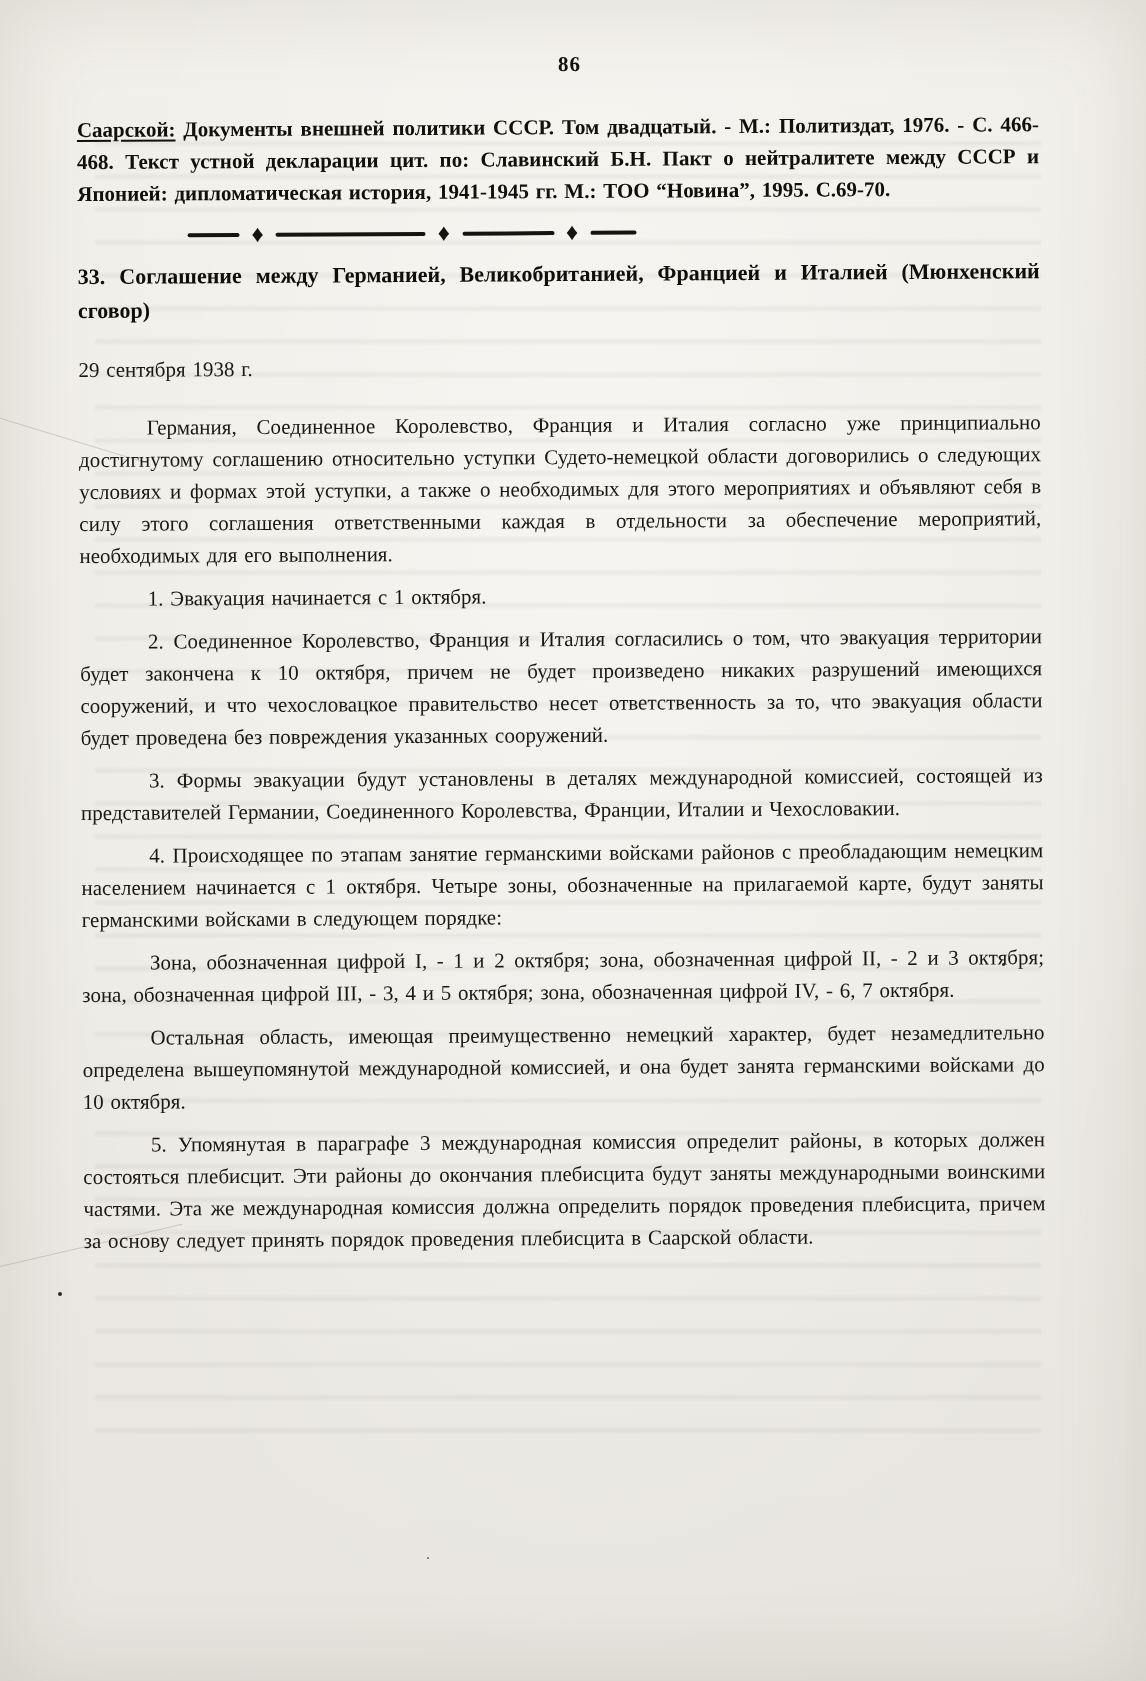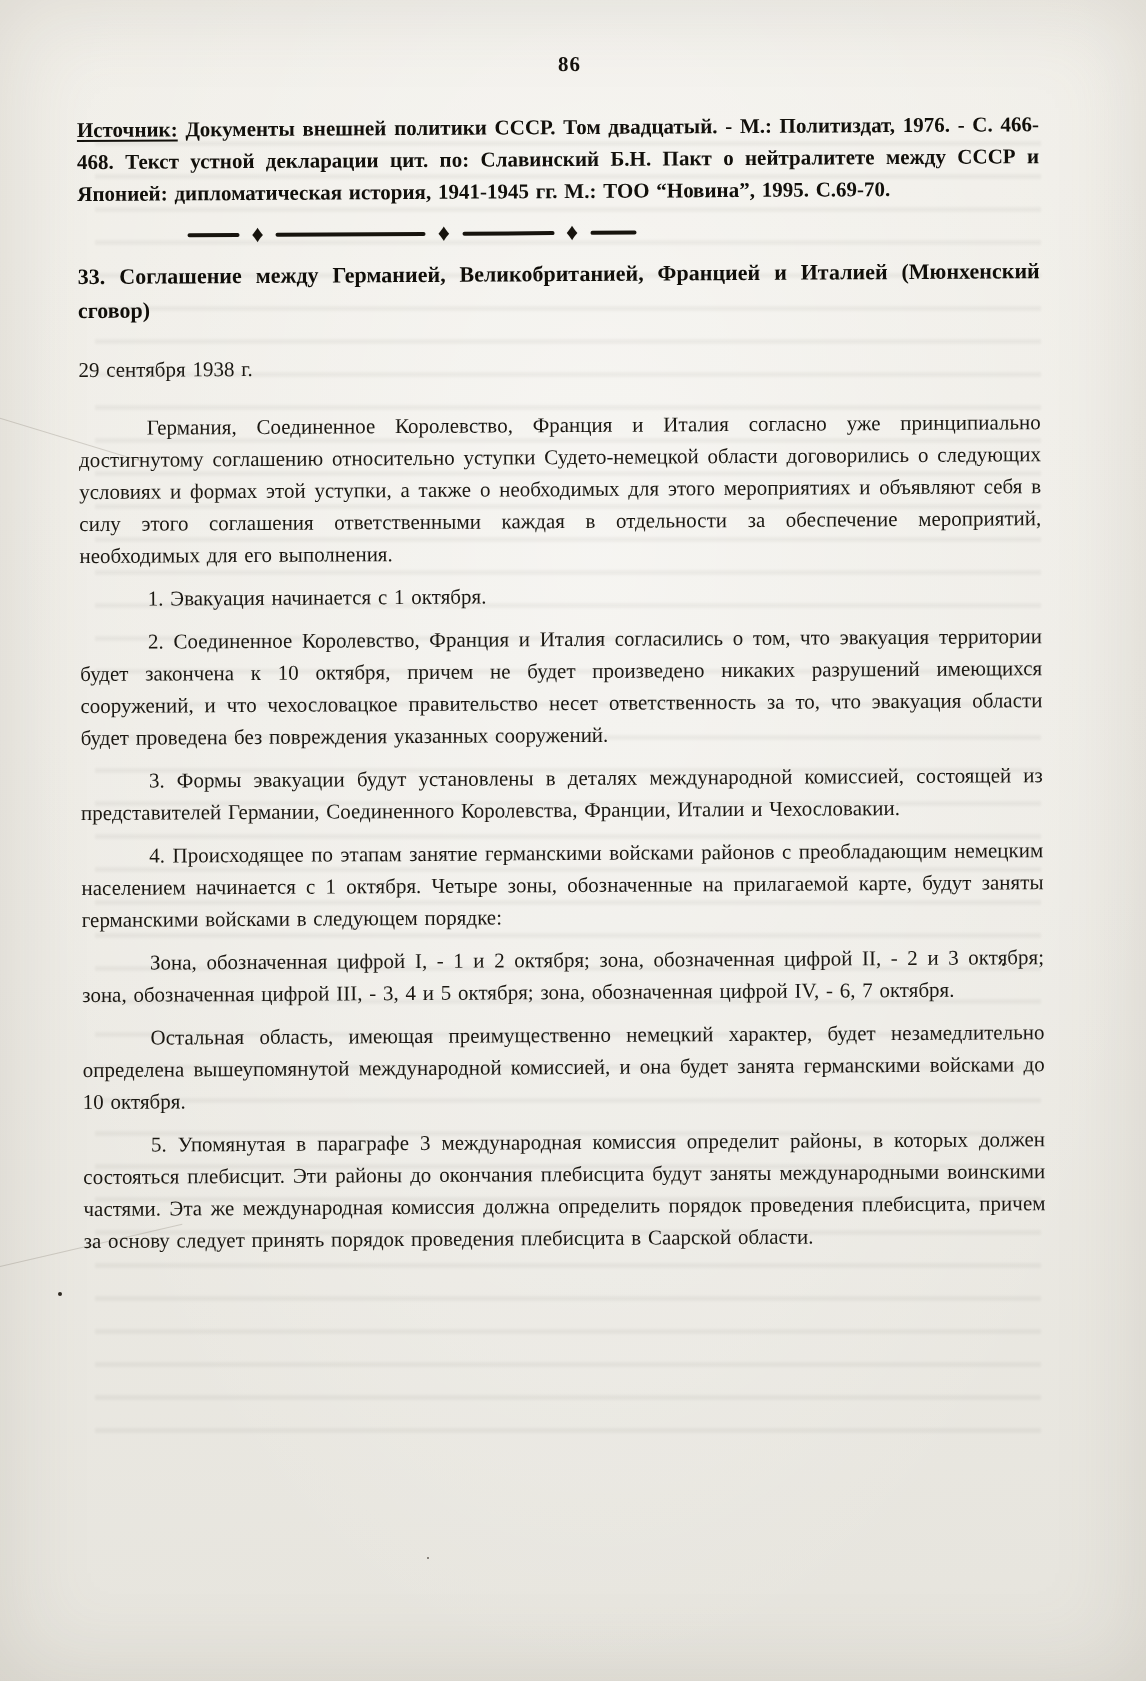--- a/index.html
+++ b/index.html
@@ -92,21 +92,21 @@
 <div class="crease crease-bottom"></div>
 <div class="speck speck-1"></div>
 <div class="speck speck-2"></div>
 <div class="speck speck-3"></div>
 
 <div class="page">
   <div class="page-number">86</div>
 
   <div class="content">
 
-    <p class="source"><span class="source-label">Источник:</span> <span>Документы внешней политики СССР. Том двадцатый. - М.: Политиздат, 1976. - С. 466-468. Текст устной декларации цит. по: Славинский Б.Н. Пакт о нейтралитете между СССР и Японией: дипломатическая история, 1941-1945 гг. М.: ТОО “Новина”, 1995. С.69-70.</span></p>
+    <p class="source"><span class="source-label">Саарской:</span> <span>Документы внешней политики СССР. Том двадцатый. - М.: Политиздат, 1976. - С. 466-468. Текст устной декларации цит. по: Славинский Б.Н. Пакт о нейтралитете между СССР и Японией: дипломатическая история, 1941-1945 гг. М.: ТОО “Новина”, 1995. С.69-70.</span></p>
 
     <div class="divider">
       <span class="seg seg-a"></span>
       <span class="diamond-icon">♦</span>
       <span class="seg seg-b"></span>
       <span class="diamond-icon">♦</span>
       <span class="seg seg-c"></span>
       <span class="diamond-icon">♦</span>
       <span class="seg seg-d"></span>
     </div>

